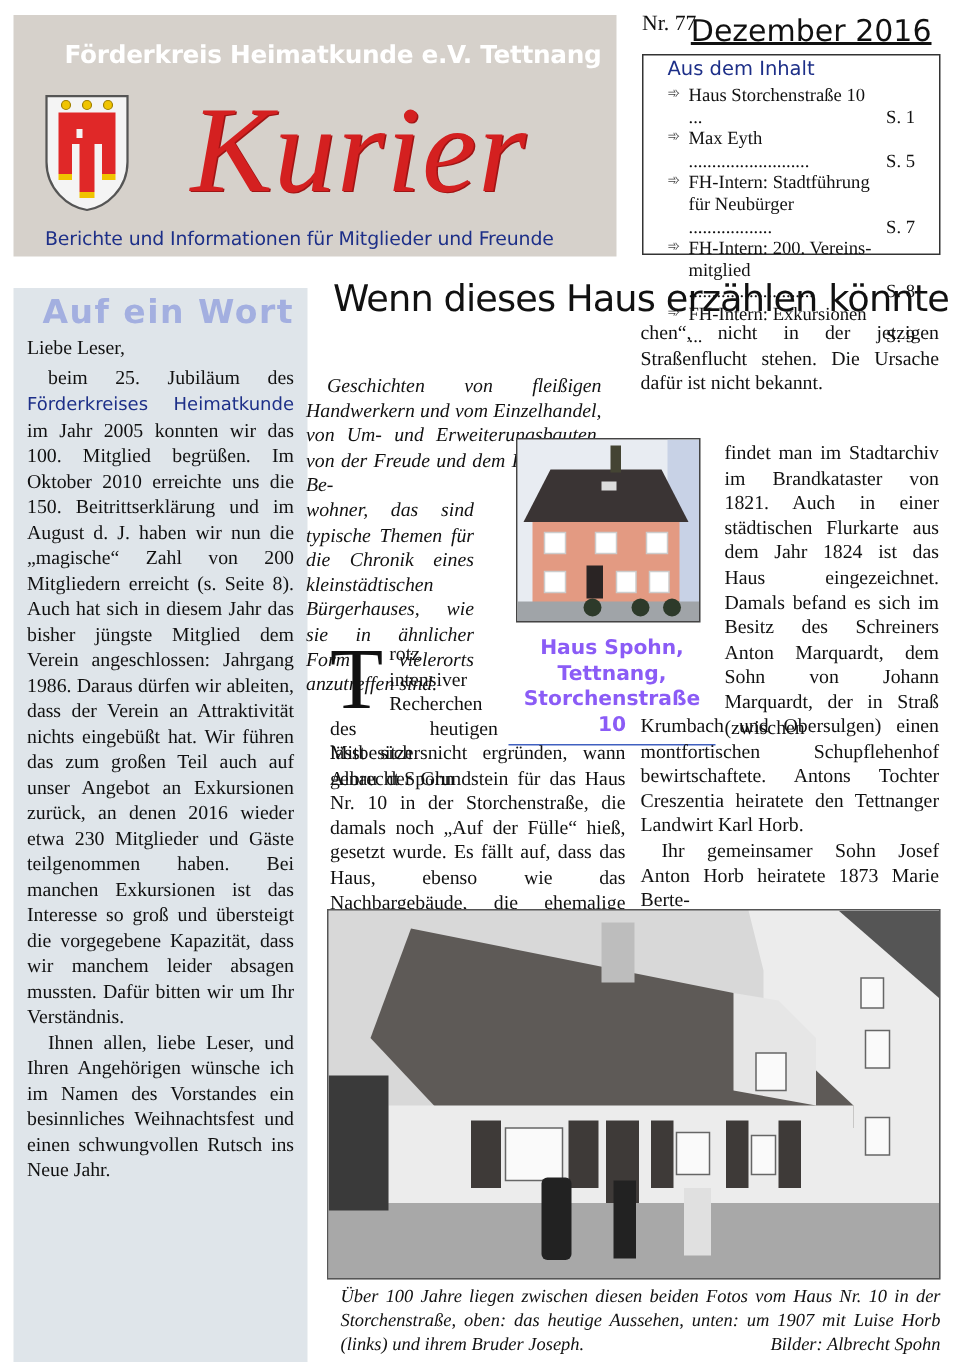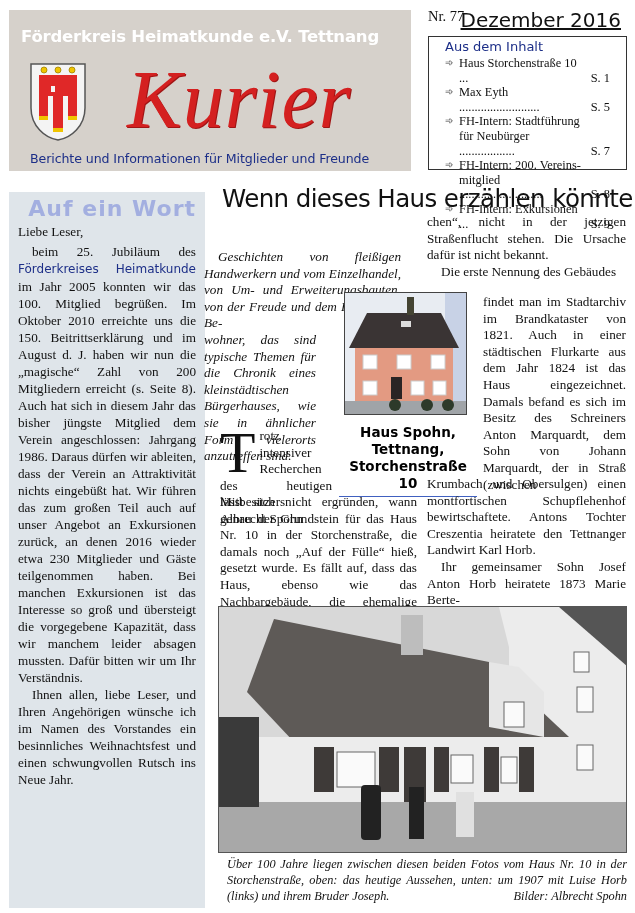--- a/index.html
+++ b/index.html
@@ -2,21 +2,21 @@
 <html><head>
 <meta charset="utf-8">
 <style>
   * { box-sizing: border-box; margin: 0; padding: 0; }
   html, body { width: 635px; height: 913px; background: #ffffff; overflow: hidden; }
   body { position: relative; font-family: "Liberation Serif", serif; color: #111; }
 
   
   .masthead { position: absolute; left: 9px; top: 10px; width: 402px; height: 161px;
     background: #d6d1cb; }
-  .masthead-org { position: absolute; left: 12px; top: 17px; font-family: "DejaVu Sans", sans-serif;
+  .masthead-org { position: absolute; left: 34px; top: 17px; font-family: "DejaVu Sans", sans-serif;
     font-weight: bold; font-size: 16.5px; color: #ffffff; letter-spacing: -0.2px; white-space: nowrap; }
   .crest { position: absolute; left: 20px; top: 50px; width: 58px; height: 82px; }
   .masthead-title { position: absolute; left: 118px; top: 44px; font-family: "Liberation Serif", serif;
     font-size: 82px; color: #d42020; line-height: 92px; letter-spacing: 1px; font-style: italic;
     text-shadow: 1px 1px 0 #a01515; }
   .masthead-sub { position: absolute; left: 21px; top: 141px; font-family: "DejaVu Sans", sans-serif;
     font-size: 12.6px; color: #1d2f88; white-space: nowrap; letter-spacing: -0.1px; }
 
   
   .issue-no { position: absolute; left: 428px; top: 8px; font-family: Liberation Serif, serif; font-size: 14.5px; }
@@ -42,21 +42,21 @@
   .art-title { position: absolute; left: 222px; top: 184px; font-family: "DejaVu Sans", sans-serif;
     font-size: 24.5px; font-weight: normal; letter-spacing: -0.6px; white-space: nowrap; color: #111; }
   .col { position: absolute; font-size: 13.2px; line-height: 16.6px; text-align: justify; }
   .col-a { left: 204px; top: 214px; width: 197px; margin-top: 35px; }
   .col-b { left: 427px; top: 214px; width: 199px; }
   .lead { font-style: italic; text-indent: 14px; }
   .lead-narrow { width: 112px; font-style: italic; }
   .photo-house { position: absolute; left: 344px; top: 292px; width: 123px; height: 123px;
     border: 1px solid #444; background: #eee; overflow: hidden; }
   .photo-caption-box { position: absolute; left: 339px; top: 424px; width: 138px; text-align: center;
-    font-family: "DejaVu Sans", sans-serif; font-weight: bold; font-size: 13.5px; color: #000000;
+    font-family: "DejaVu Sans", sans-serif; font-weight: bold; font-size: 13.5px; color: #8b5cf6;
     line-height: 17px; border-bottom: 1.5px solid #4060c0; padding-bottom: 4px; }
   .dropcap-block { position: absolute; left: 220px; top: 428px; width: 112px; font-size: 13.2px; line-height: 16.6px; text-align: justify; }
   .dropcap { float: left; font-size: 58px; line-height: 46px; margin: 2px 4px 0 0; font-family: "Liberation Serif", serif; }
   .col-a2 { left: 220px; top: 494px; width: 197px; }
   .col-b2 { left: 483px; top: 294px; width: 143px; }
   .col-b3 { left: 427px; top: 476px; width: 199px; }
 
   .photo-old { position: absolute; left: 218px; top: 606px; width: 409px; height: 247px; border: 1px solid #555;
     background: #c9c9c9; overflow: hidden; }
   .caption { position: absolute; left: 227px; top: 856px; width: 400px; font-style: italic; font-size: 12.3px; line-height: 16px; text-align: justify; }
@@ -159,21 +159,20 @@
 
 <div class="dropcap-block">
   <span class="dropcap">T</span>
   <span>rotz intensiver Recherchen des heutigen Mitbesitzers Albrecht Spohn</span>
 </div>
 
 <div class="col col-a2">lässt sich nicht ergründen, wann genau der Grundstein für das Haus Nr. 10 in der Storchenstraße, die damals noch „Auf der Fülle“ hieß, gesetzt wurde. Es fällt auf, dass das Haus, ebenso wie das Nachbargebäude, die ehemalige Wirtschaft „Zum Stor-</div>
 
 <div class="col col-b">
   <p>chen“, nicht in der jetzigen Straßenflucht stehen. Die Ursache dafür ist nicht bekannt.</p>
-  <p style="text-indent:14px">Die erste Nennung des Gebäudes</p>
 </div>
 <div class="col col-b2">findet man im Stadtarchiv im Brandkataster von 1821. Auch in einer städtischen Flurkarte aus dem Jahr 1824 ist das Haus eingezeichnet. Damals befand es sich im Besitz des Schreiners Anton Marquardt, dem Sohn von Johann Marquardt, der in Straß (zwischen</div>
 <div class="col col-b3">
   <p>Krumbach und Obersulgen) einen montfortischen Schupflehenhof bewirtschaftete. Antons Tochter Creszentia heiratete den Tettnanger Landwirt Karl Horb.</p>
   <p style="text-indent:14px">Ihr gemeinsamer Sohn Josef Anton Horb heiratete 1873 Marie Berte-</p>
 </div>
 
 <div class="photo-old">
   <svg width="409" height="247" viewBox="0 0 409 247">
     <rect width="409" height="247" fill="#d8d8d8"></rect>

